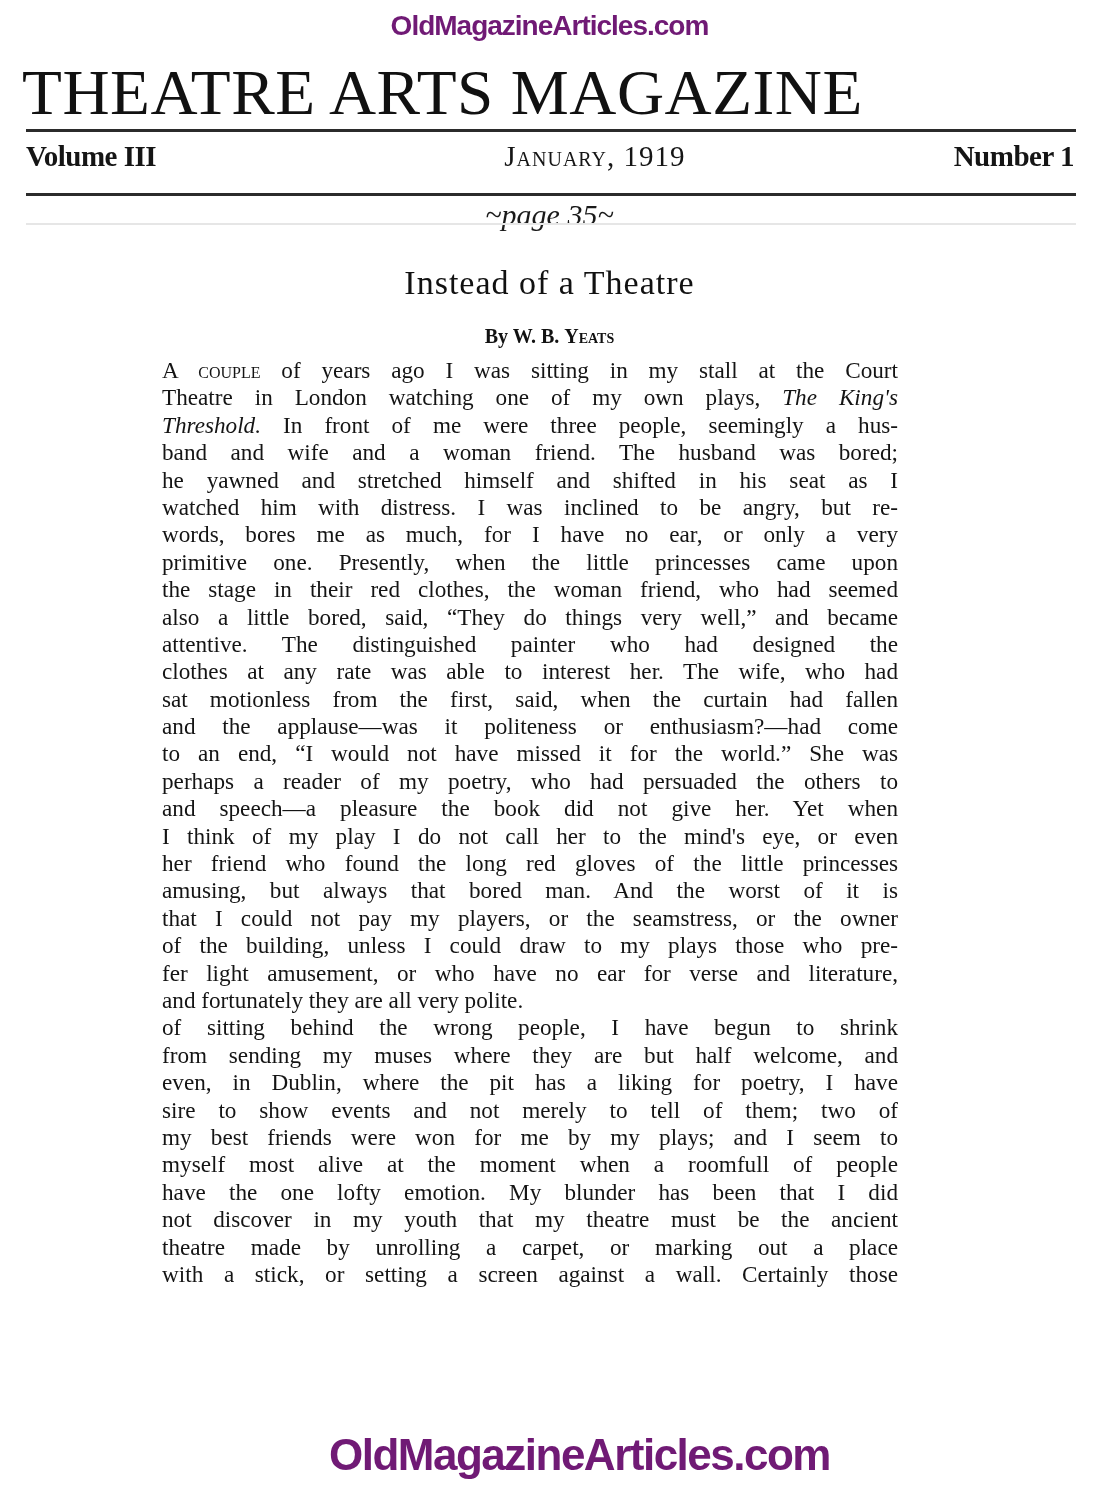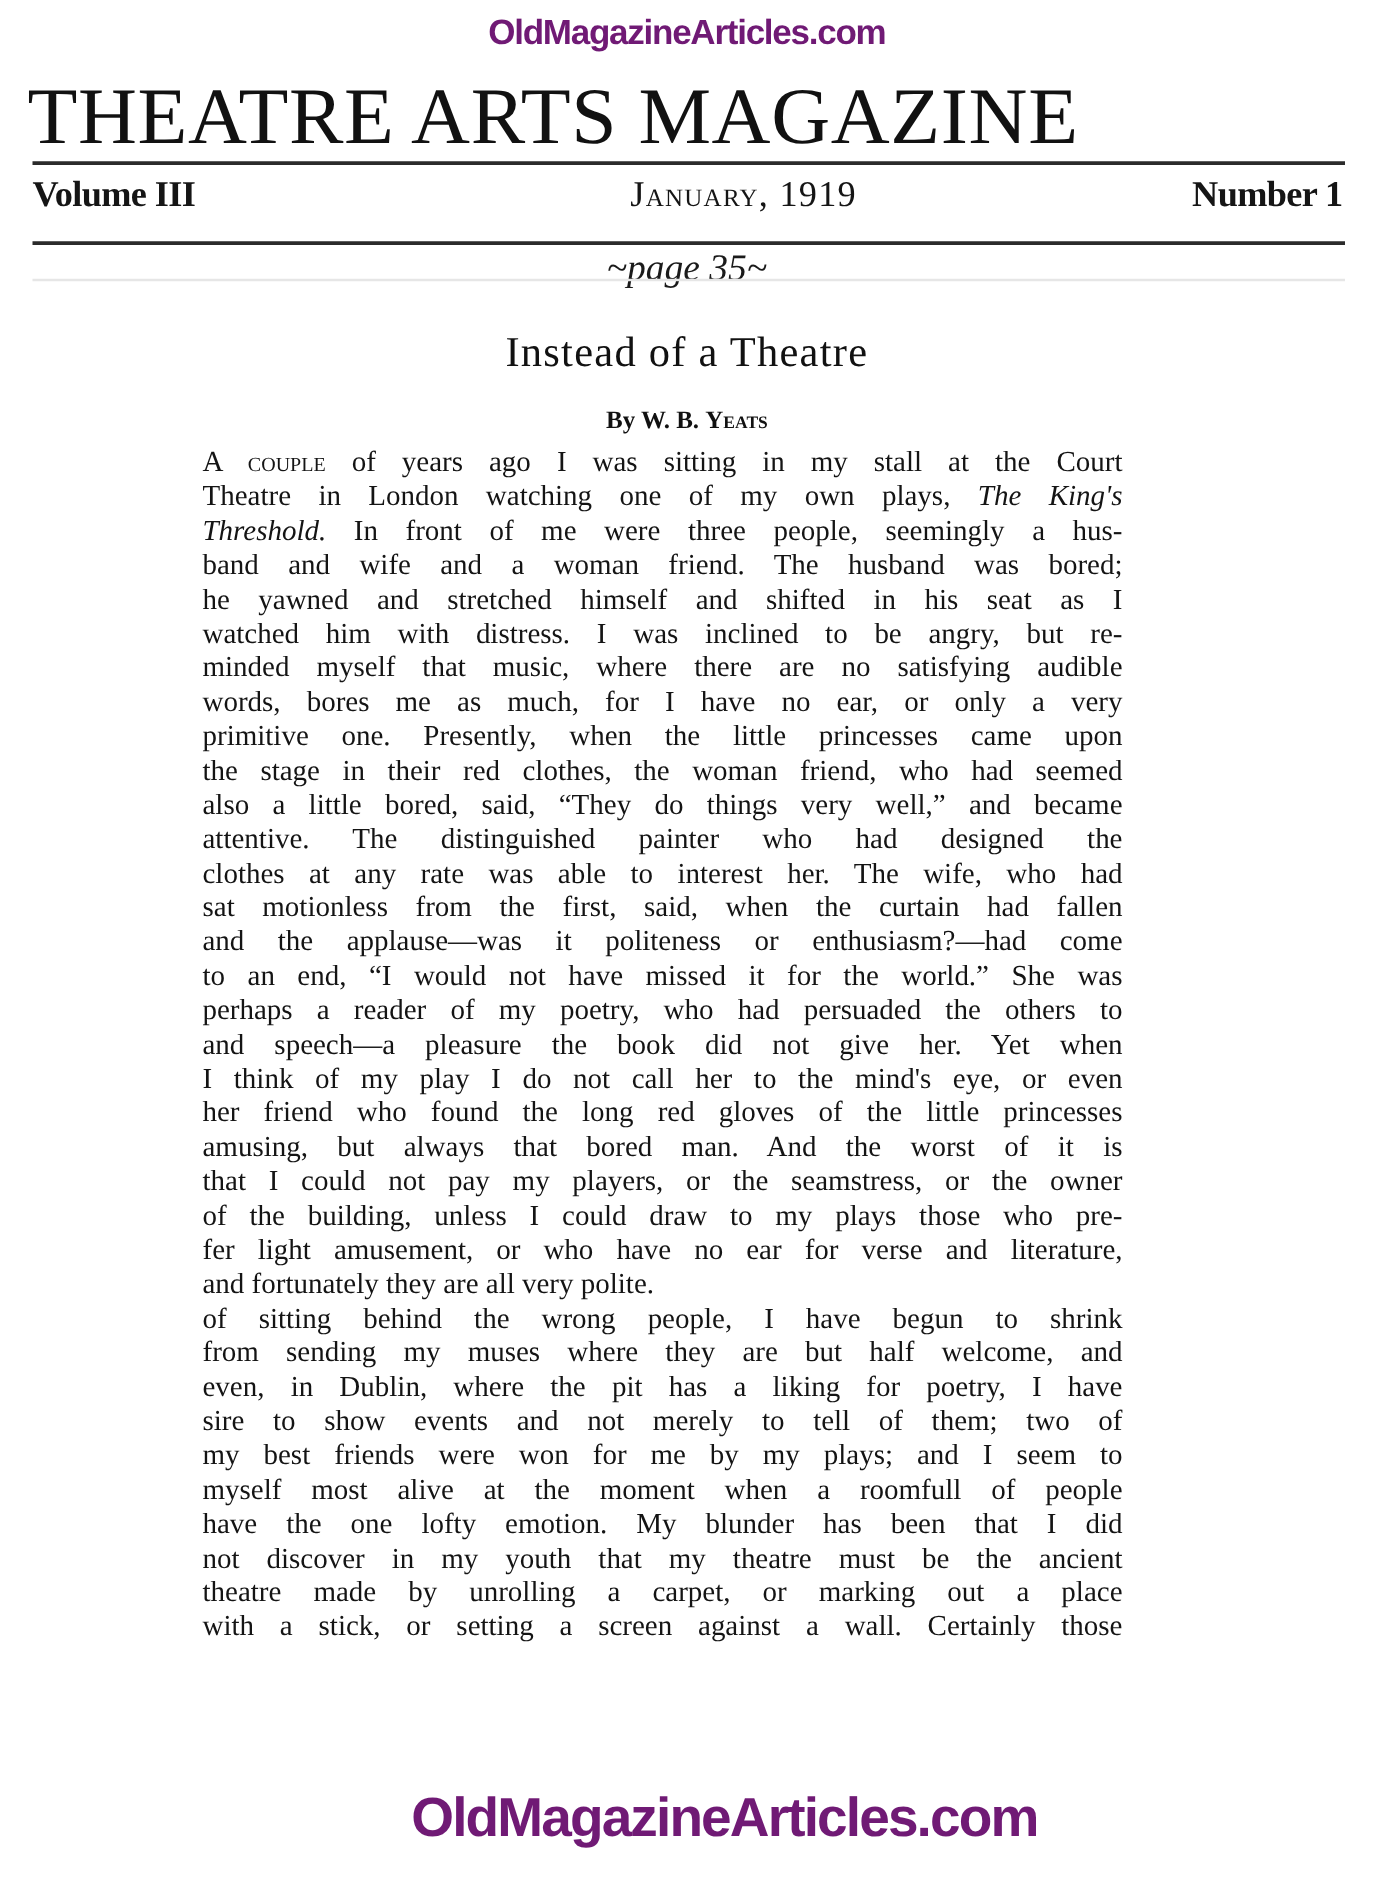--- a/index.html
+++ b/index.html
@@ -127,21 +127,20 @@
   <span class="sc">Yeats</span>
 </div>
 
 <div class="body-text">
   <span class="line"><span class="sc">A couple</span><span> of years ago I was sitting in my stall at the Court</span></span>
   <span class="line"><span>Theatre in London watching one of my own plays, </span><span class="it">The King's</span></span>
   <span class="line"><span class="it">Threshold.</span><span> In front of me were three people, seemingly a hus-</span></span>
   <span class="line">band and wife and a woman friend. The husband was bored;</span>
   <span class="line">he yawned and stretched himself and shifted in his seat as I</span>
   <span class="line">watched him with distress. I was inclined to be angry, but re-</span>
-  <span class="line">minded myself that music, where there are no satisfying audible</span>
   <span class="line">words, bores me as much, for I have no ear, or only a very</span>
   <span class="line">primitive one. Presently, when the little princesses came upon</span>
   <span class="line">the stage in their red clothes, the woman friend, who had seemed</span>
   <span class="line">also a little bored, said, “They do things very well,” and became</span>
   <span class="line">attentive. The distinguished painter who had designed the</span>
   <span class="line">clothes at any rate was able to interest her. The wife, who had</span>
   <span class="line">sat motionless from the first, said, when the curtain had fallen</span>
   <span class="line">and the applause—was it politeness or enthusiasm?—had come</span>
   <span class="line">to an end, “I would not have missed it for the world.” She was</span>
   <span class="line">perhaps a reader of my poetry, who had persuaded the others to</span>

